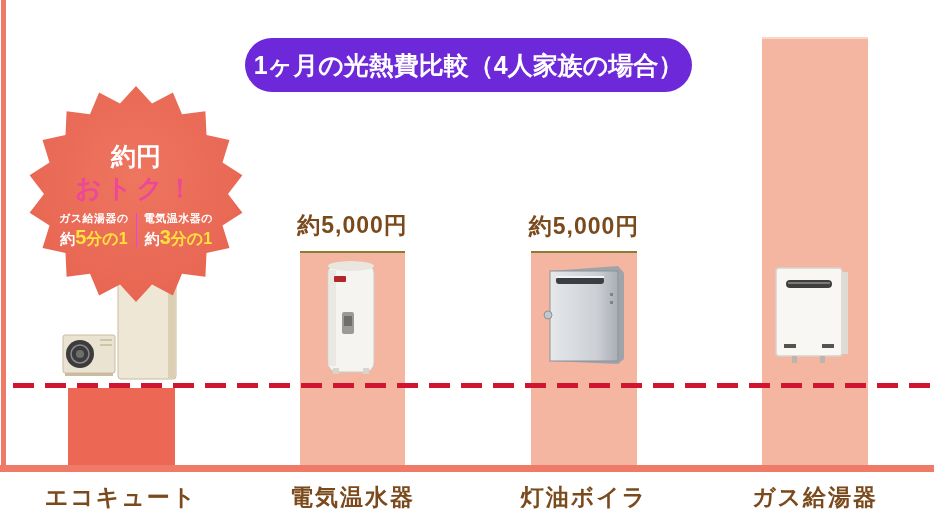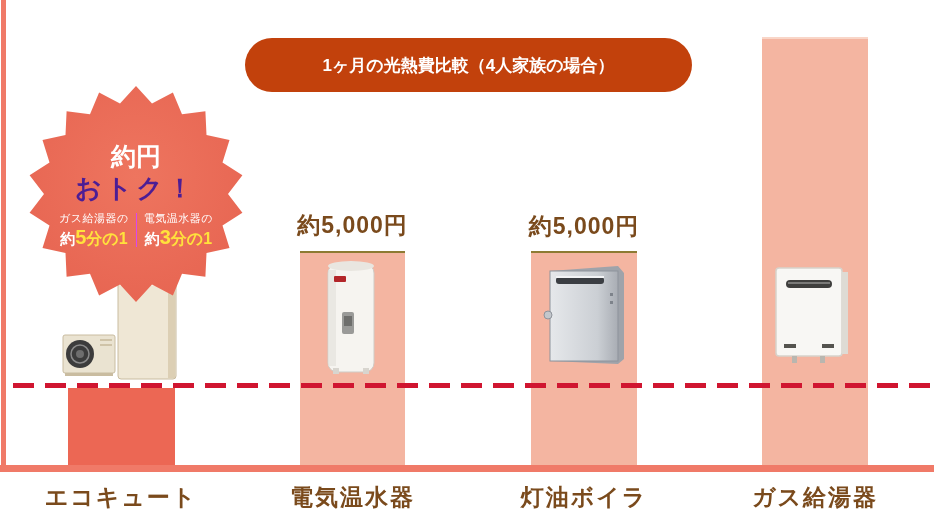--- a/index.html
+++ b/index.html
@@ -25,35 +25,35 @@
   .val-kerosene{left:521px;width:126px;top:211px;}
   .val-gas{left:748px;width:134px;top:5px;}
   
   .cat{position:absolute;top:482px;color:#7A4A1C;font-weight:800;font-size:23px;text-align:center;letter-spacing:2px;}
   .cat-eco{left:40px;width:162px;}
   .cat-electric{left:280px;width:145px;}
   .cat-kerosene{left:511px;width:146px;}
   .cat-gas{left:742px;width:146px;}
   
   .title-pill{position:absolute;left:245px;top:38px;width:447px;height:54px;border-radius:27px;
-    background:#c2410c;color:#ffffff;font-weight:800;font-size:17px;display:flex;align-items:center;
+    background:#6d28d9;color:#ffffff;font-weight:800;font-size:25px;display:flex;align-items:center;
     justify-content:center;white-space:nowrap;z-index:2;}
   
   .badge{position:absolute;left:28px;top:86px;width:216px;height:216px;z-index:5;}
   .badge svg{position:absolute;left:0;top:0;}
   .badge-content{position:absolute;left:0;top:0;width:216px;height:216px;display:flex;flex-direction:column;
     align-items:center;justify-content:center;color:#fff;}
   .badge-row1{display:flex;align-items:baseline;line-height:1;margin-top:2px;}
   .badge-row1 .side{font-size:25px;font-weight:800;color:#ffffff;}
   .badge-row1 .amount{font-size:46px;font-weight:800;color:#FFE23C;letter-spacing:-1px;}
-  .badge-row2{font-size:26px;font-weight:800;color:#4c1d95;letter-spacing:4px;margin-top:6px;line-height:1;text-align:center;}
+  .badge-row2{font-size:26px;font-weight:800;color:#ec4899;letter-spacing:4px;margin-top:6px;line-height:1;text-align:center;}
   .badge-row3{display:flex;margin-top:12px;line-height:1;}
   .badge-col{display:flex;flex-direction:column;align-items:center;padding:0 7px;}
   .badge-col + .badge-col{border-left:1px solid #d946ef;}
-  .badge-small{font-size:11px;font-weight:400;color:#ffffff;letter-spacing:0.5px;}
+  .badge-small{font-size:11px;font-weight:700;color:#ffffff;letter-spacing:0.5px;}
   .badge-frac{margin-top:3px;display:flex;align-items:baseline;}
   .badge-frac .yaku{font-size:15px;font-weight:800;color:#ffffff;}
   .badge-frac .num{font-size:20px;font-weight:800;color:#FFE23C;}
   .badge-frac .rest{font-size:16px;font-weight:800;color:#FFE23C;}
   
   .product{position:absolute;z-index:4;}
   .p-eco{left:60px;top:277px;}
   .p-electric{left:325px;top:256px;}
   .p-kerosene{left:540px;top:263px;}
   .p-gas{left:772px;top:264px;}

